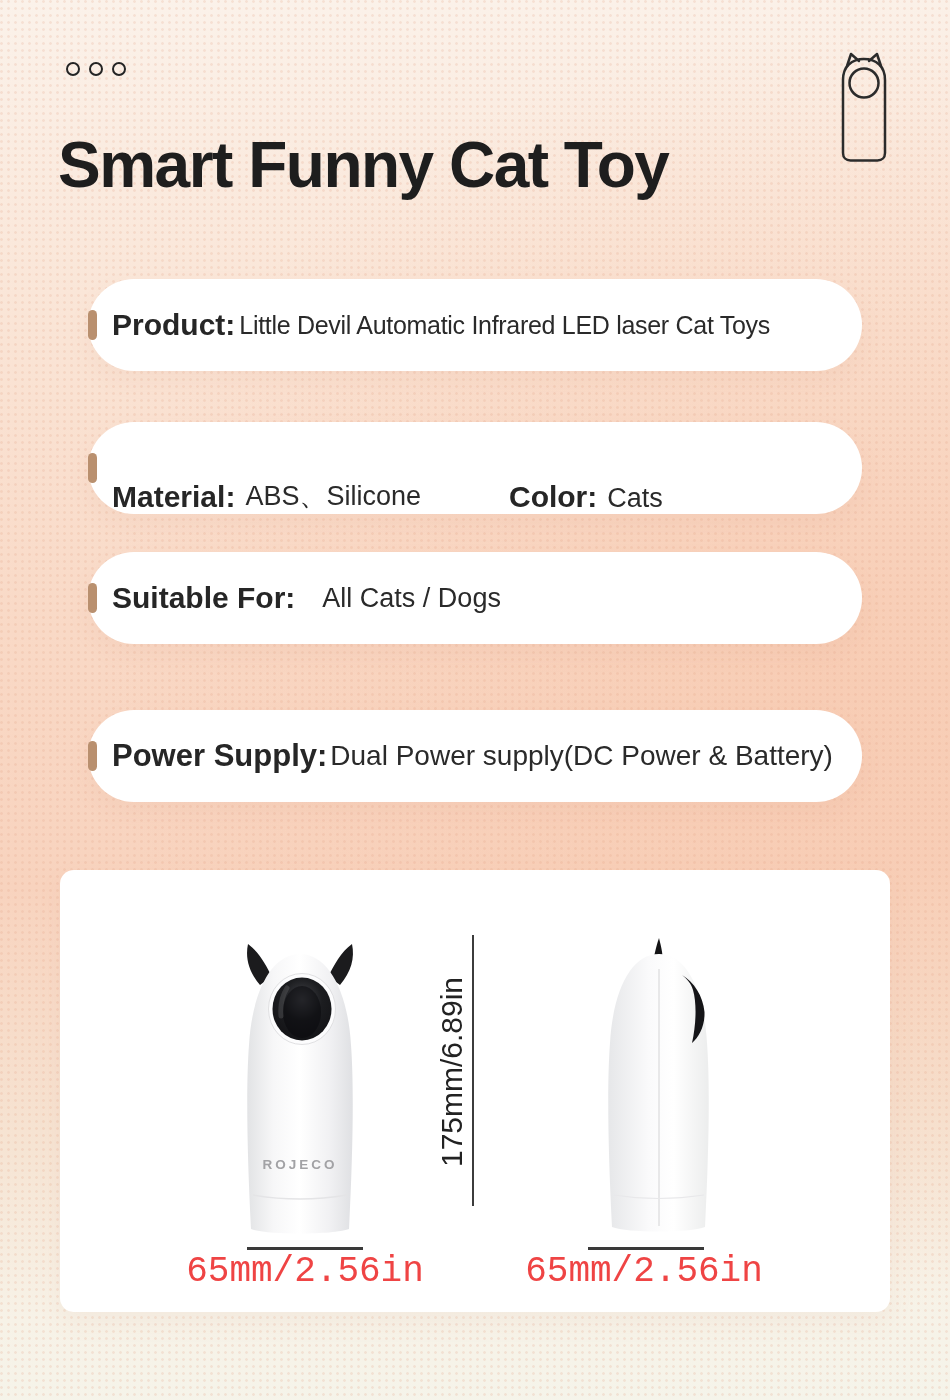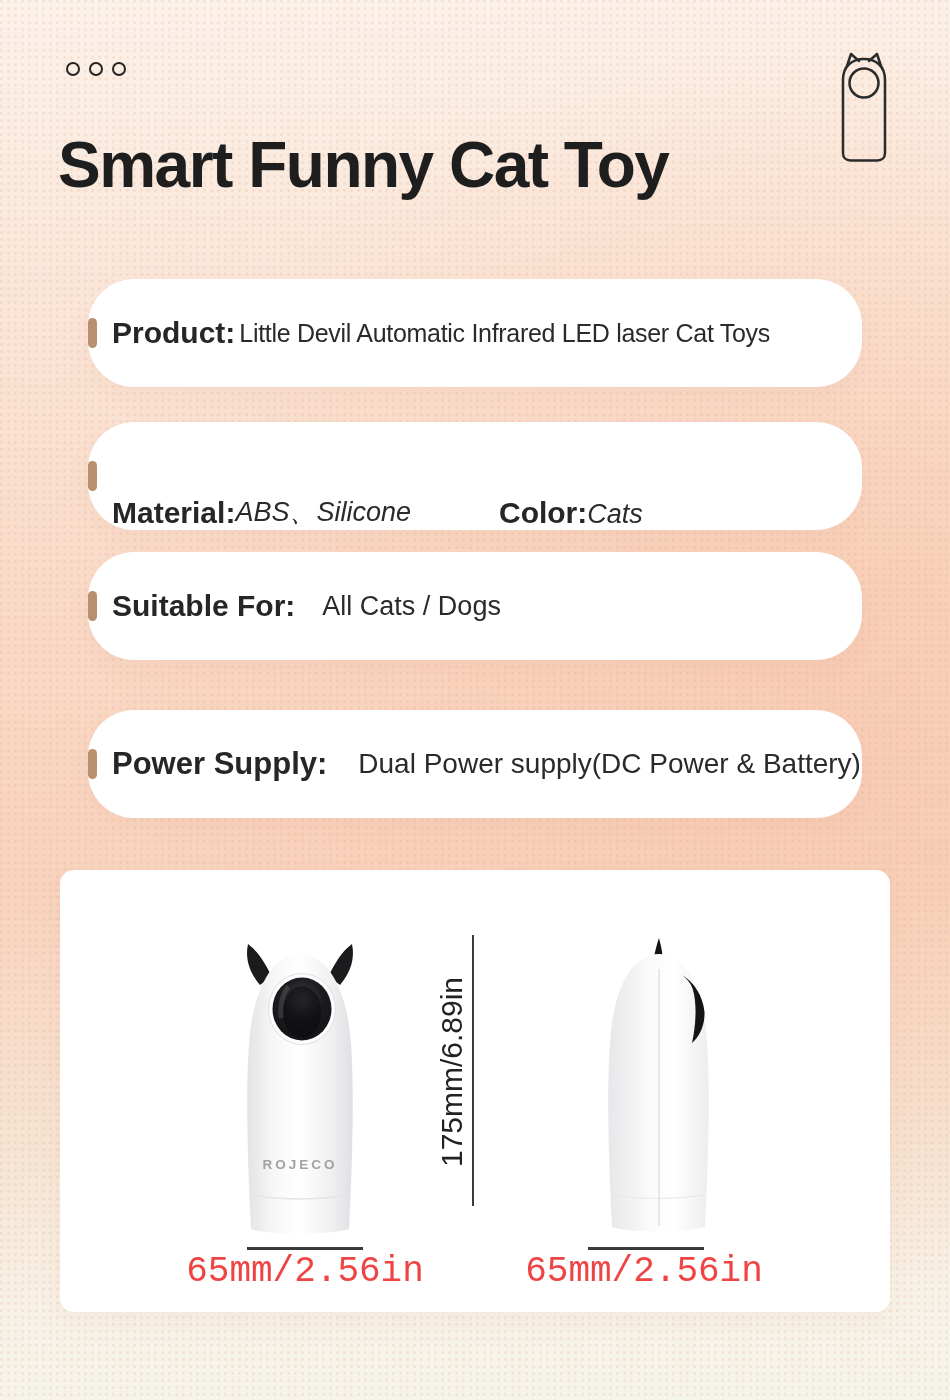--- a/index.html
+++ b/index.html
@@ -21,33 +21,33 @@
   .window-dots{position:absolute;left:66px;top:62px;display:flex;gap:9px;}
   .window-dots .dot{width:14px;height:14px;border:2.5px solid #242424;border-radius:50%;box-sizing:border-box;background:transparent;}
   .outline-icon{position:absolute;left:838px;top:52px;}
   .title{
     position:absolute;left:58px;top:128px;margin:0;
     font-size:64px;font-weight:700;letter-spacing:-1.5px;color:#1e1e1e;white-space:nowrap;
   }
 
   
   .spec-card{
-    position:absolute;left:88px;width:774px;height:108px;background:#fff;border-radius:46px;
+    position:absolute;left:88px;width:774px;height:92px;background:#fff;border-radius:46px;
     display:flex;align-items:center;padding-left:24px;box-sizing:border-box;white-space:nowrap;
     box-shadow:0 10px 22px rgba(205,140,110,0.08);
   }
   .spec-card .accent-bar{
     position:absolute;left:0px;top:50%;transform:translateY(-50%);
     width:9px;height:30px;border-radius:5px;background:#b9906f;
   }
   .spec-label{font-size:30px;font-weight:700;color:#262626;}
   .spec-value{font-size:27px;font-weight:400;color:#2a2a2a;}
-  .card-1{top:279px;} .card-2{top:422px;align-items:flex-end;} .card-3{top:552px;} .card-4{top:710px;gap:28px;}
+  .card-1{top:279px;} .card-2{top:422px;align-items:flex-end;} .card-3{top:552px;} .card-4{top:710px;}
   .card-1 .spec-value{font-size:25px;letter-spacing:-0.3px;margin-left:4px;}
-  .card-2 .spec-value{font-style:italic;}
+  .card-2 .spec-value{margin-left:10px;}
   .card-2 .second-pair{margin-left:88px;}
   .card-3 .spec-value{margin-left:27px;}
   .card-4 .spec-label{font-size:31px;}
   .card-4 .spec-value{font-size:28px;margin-left:3px;}
 
   
   .gallery-card{
     position:absolute;left:60px;top:870px;width:830px;height:442px;background:#fff;border-radius:14px;
     box-shadow:0 10px 24px rgba(205,140,110,0.08);
   }

